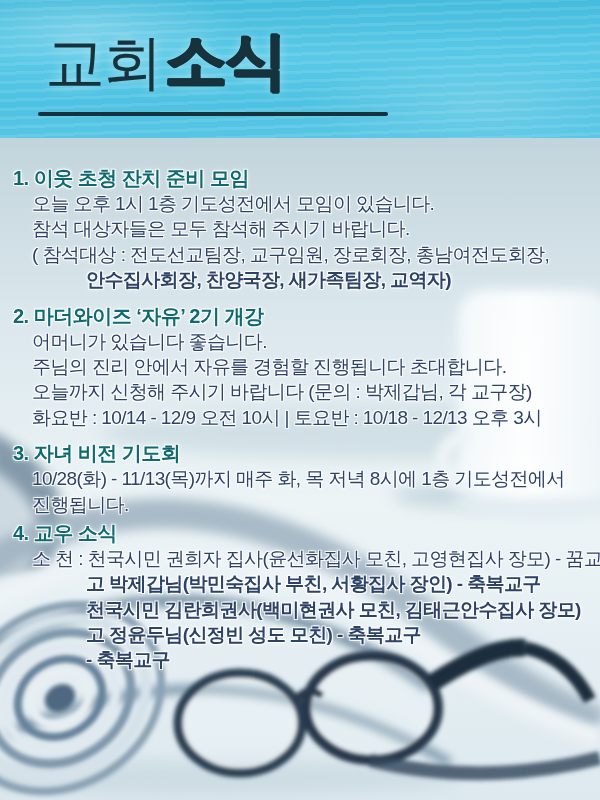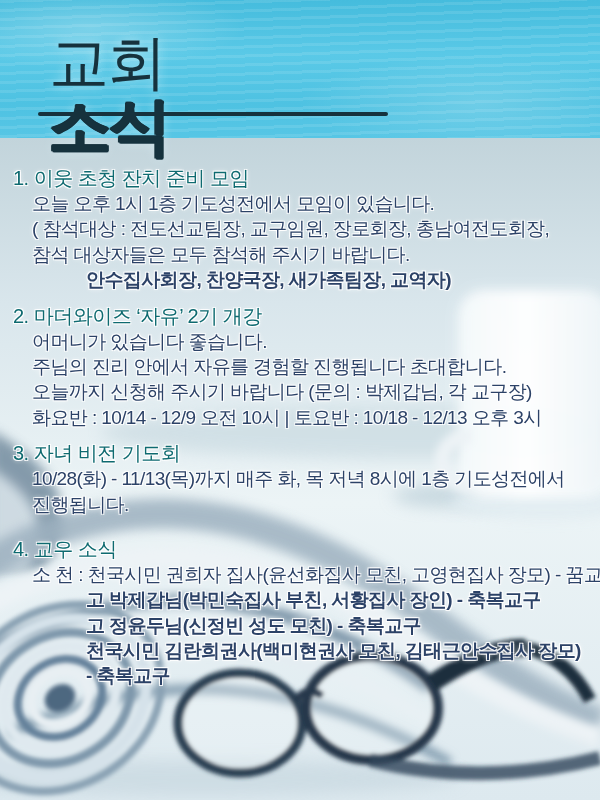--- a/index.html
+++ b/index.html
@@ -15,24 +15,23 @@
   
   .header{
     position:absolute;left:0;top:0;width:600px;height:138px;
     background:
       radial-gradient(220px 60px at 15% 20%, rgba(255,255,255,.25), transparent 70%),
       radial-gradient(260px 70px at 80% 75%, rgba(255,255,255,.18), transparent 70%),
       repeating-linear-gradient(178deg, rgba(255,255,255,.10) 0 3px, rgba(0,0,0,0) 3px 9px),
       linear-gradient(180deg,#45bcdd 0%,#5ac9e7 40%,#4ec2e2 75%,#57c6e5 100%);
   }
   .title-row{
-    position:absolute;left:45px;top:30px;display:flex;align-items:center;
+    position:absolute;left:45px;top:30px;display:flex;align-items:flex-start;
     color:var(--c-title);letter-spacing:-2px;
     text-shadow:0 0 12px rgba(225,246,252,.65);
-    flex-direction:column;
   }
   .title-light{font-size:60px;line-height:1.1;font-weight:400;}
   .title-bold{
     font-size:62px;line-height:1.0;font-weight:bold;margin-left:4px;
     text-shadow:
       1.4px 0 0 currentColor,-1.4px 0 0 currentColor,
       0 1.4px 0 currentColor,0 -1.4px 0 currentColor,
       1px 1px 0 currentColor,-1px -1px 0 currentColor,
       0 0 12px rgba(225,246,252,.6);
   }
@@ -44,23 +43,23 @@
   
   .photo{position:absolute;left:0;top:138px;width:600px;height:662px;}
 
   
   .content{
     position:absolute;left:13px;top:166px;right:10px;
     color:var(--c-body);
   }
   .section{margin-top:11px;}
   .section:first-child{margin-top:0;}
-  .section:nth-child(4){margin-top:20px;}
+  .section:nth-child(4){margin-top:4px;}
   .sec-title{
-    font-size:20px;font-weight:normal;color:var(--c-sec);
+    font-size:20px;font-weight:bold;color:var(--c-sec);
     height:25px;line-height:25px;letter-spacing:-0.5px;white-space:nowrap;
     text-shadow:-1px -1px 0 rgba(255,255,255,.85),1px -1px 0 rgba(255,255,255,.85),
       -1px 1px 0 rgba(255,255,255,.85),1px 1px 0 rgba(255,255,255,.85),
       0 0 5px rgba(255,255,255,.95);
   }
   .sec-num{margin-right:5px;}
   .line{
     font-size:19px;height:25.4px;line-height:25.4px;letter-spacing:-0.6px;white-space:nowrap;
     text-shadow:-1px -1px 0 rgba(255,255,255,.85),1px -1px 0 rgba(255,255,255,.85),
       -1px 1px 0 rgba(255,255,255,.85),1px 1px 0 rgba(255,255,255,.85),
@@ -147,39 +146,39 @@
       <span class="title-light">교회</span>
       <span class="title-bold">소식</span>
     </div>
     <div class="title-underline"></div>
   </header>
 
   <main class="content">
       <section class="section">
         <div class="sec-title"><span class="sec-num">1.</span><span>이웃 초청 잔치 준비 모임</span></div>
         <div class="line indent1">오늘 오후 1시 1층 기도성전에서 모임이 있습니다.</div>
+        <div class="line indent1">참석 대상자들은 모두 참석해 주시기 바랍니다.</div>
         <div class="line indent1">( 참석대상 : 전도선교팀장, 교구임원, 장로회장, 총남여전도회장,</div>
-        <div class="line indent1">참석 대상자들은 모두 참석해 주시기 바랍니다.</div>
         <div class="line indent2">안수집사회장, 찬양국장, 새가족팀장, 교역자)</div>
       </section>
       <section class="section">
         <div class="sec-title"><span class="sec-num">2.</span><span>마더와이즈 ‘자유’ 2기 개강</span></div>
         <div class="line indent1">어머니가 있습니다 좋습니다.</div>
         <div class="line indent1">주님의 진리 안에서 자유를 경험할 진행됩니다 초대합니다.</div>
         <div class="line indent1">오늘까지 신청해 주시기 바랍니다 (문의 : 박제갑님, 각 교구장)</div>
         <div class="line indent1">화요반 : 10/14 - 12/9 오전 10시  | 토요반 : 10/18 - 12/13 오후 3시</div>
       </section>
       <section class="section">
         <div class="sec-title"><span class="sec-num">3.</span><span>자녀 비전 기도회</span></div>
         <div class="line indent1">10/28(화) - 11/13(목)까지 매주 화, 목 저녁 8시에 1층 기도성전에서</div>
         <div class="line indent1">진행됩니다.</div>
       </section>
       <section class="section">
         <div class="sec-title"><span class="sec-num">4.</span><span>교우 소식</span></div>
         <div class="line indent1">소 천 : 천국시민 권희자 집사(윤선화집사 모친, 고영현집사 장모) - 꿈교구</div>
         <div class="line indent2">고 박제갑님(박민숙집사 부친, 서황집사 장인) - 축복교구</div>
+        <div class="line indent2">천국시민 김란희권사(백미현권사 모친, 김태근안수집사 장모)</div>
         <div class="line indent2">고 정윤두님(신정빈 성도 모친) - 축복교구</div>
-        <div class="line indent2">천국시민 김란희권사(백미현권사 모친, 김태근안수집사 장모)</div>
         <div class="line indent2 right">- 축복교구</div>
       </section>
     </main>
 
 </div>
 
 </body></html>

